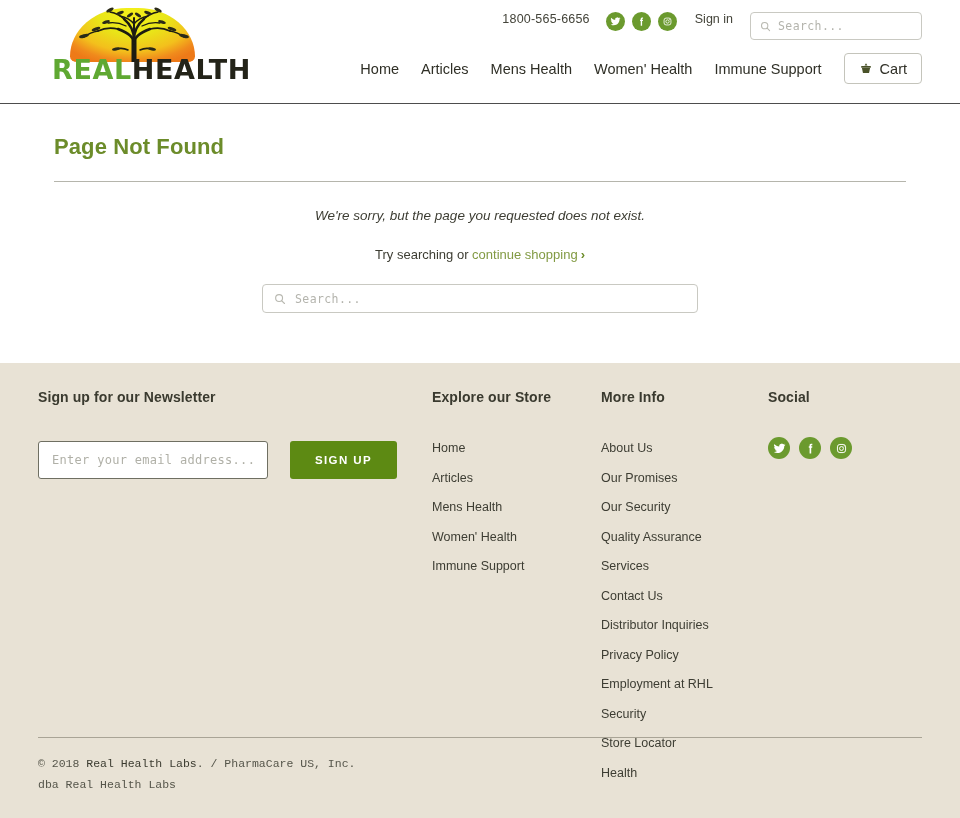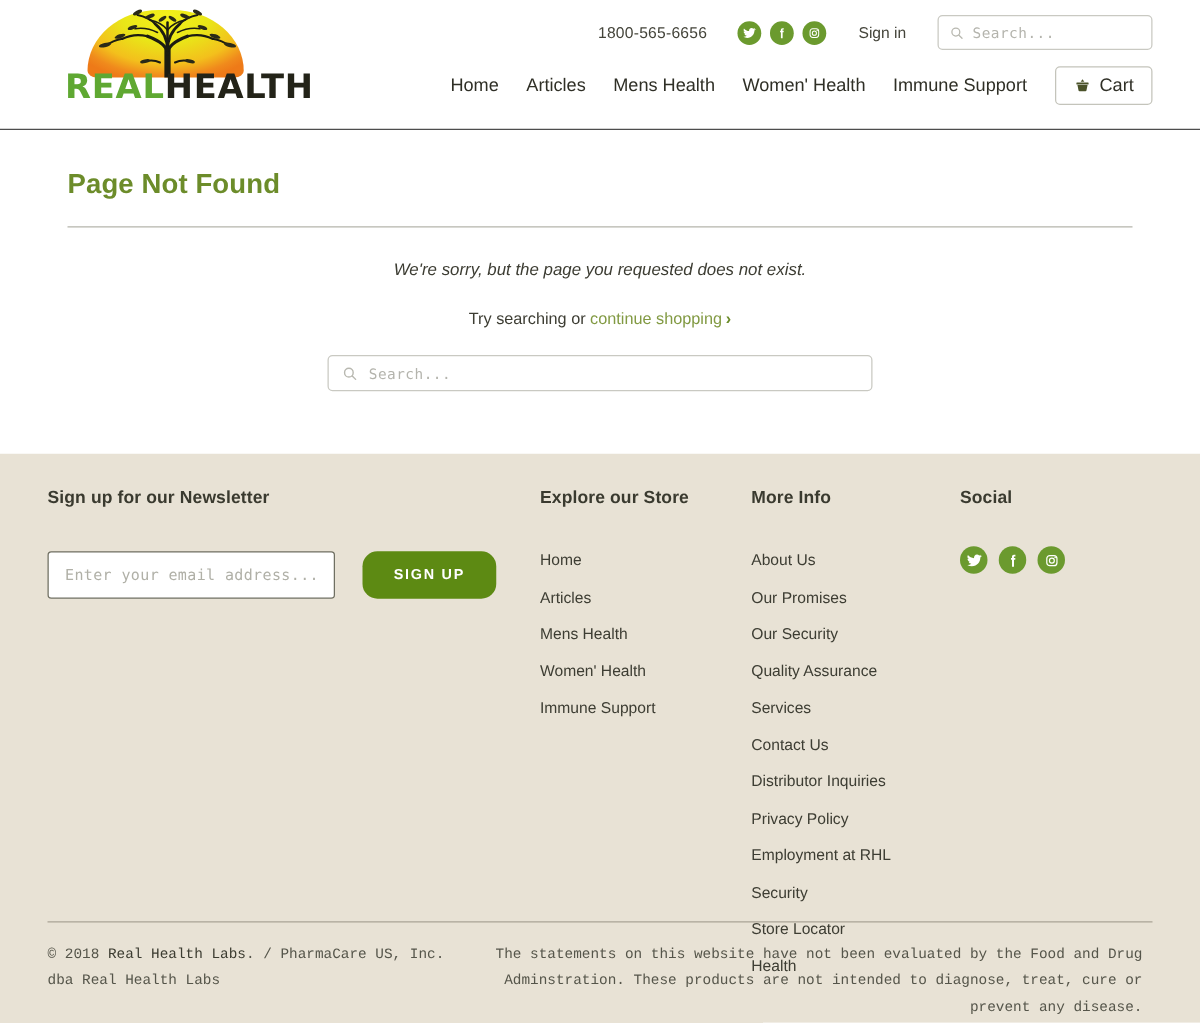--- a/index.html
+++ b/index.html
@@ -52,22 +52,21 @@
     font-family: "DejaVu Sans", sans-serif;
   }
   .logo-real { color: #5fa832; font-weight: 600; }
   .logo-health { color: #232318; font-weight: 600; }
 
   .topbar {
     position: absolute;
     right: 38px;
     top: 12px;
     display: flex;
-    align-items: center;
-    gap: 8px;
+    gap: 0;
   }
   .phone {
     font-size: 12.5px;
     color: #44443a;
     margin-right: 16px;
     letter-spacing: .2px;
   }
   .social-row { display: flex; gap: 7px; margin-right: 18px; }
   .soc {
     width: 19px; height: 19px;
@@ -228,21 +227,21 @@
     color: #55554c;
     letter-spacing: .3px;
   }
   .news-input::placeholder { color: #b0b0a7; }
   .signup-btn {
     margin-left: 22px;
     width: 107px; height: 38px;
     background: #5d8a13;
     color: #fff;
     border: 0;
-    border-radius: 12px;
+    border-radius: 3px;
     font-family: "Liberation Sans", sans-serif;
     font-size: 11.5px;
     font-weight: 700;
     letter-spacing: 1.4px;
     cursor: pointer;
   }
   .foot-link {
     display: block;
     font-size: 12.5px;
     color: #3d3d33;
@@ -467,15 +466,14 @@
             </svg>
         </a>
       </div>
     </div>
   </div>
 
   <div class="foot-rule"></div>
 
   <div class="foot-bottom">
     <div class="copy"><span>© 2018 </span><a>Real Health Labs</a><span>. / PharmaCare US, Inc. dba Real Health Labs</span></div>
-    <div class="disclaimer">The statements on this website have not been evaluated by the Food and Drug Adminstration. These products are not intended to diagnose, treat, cure or prevent any disease.</div>
   </div>
 </footer>
 
 </body></html>

